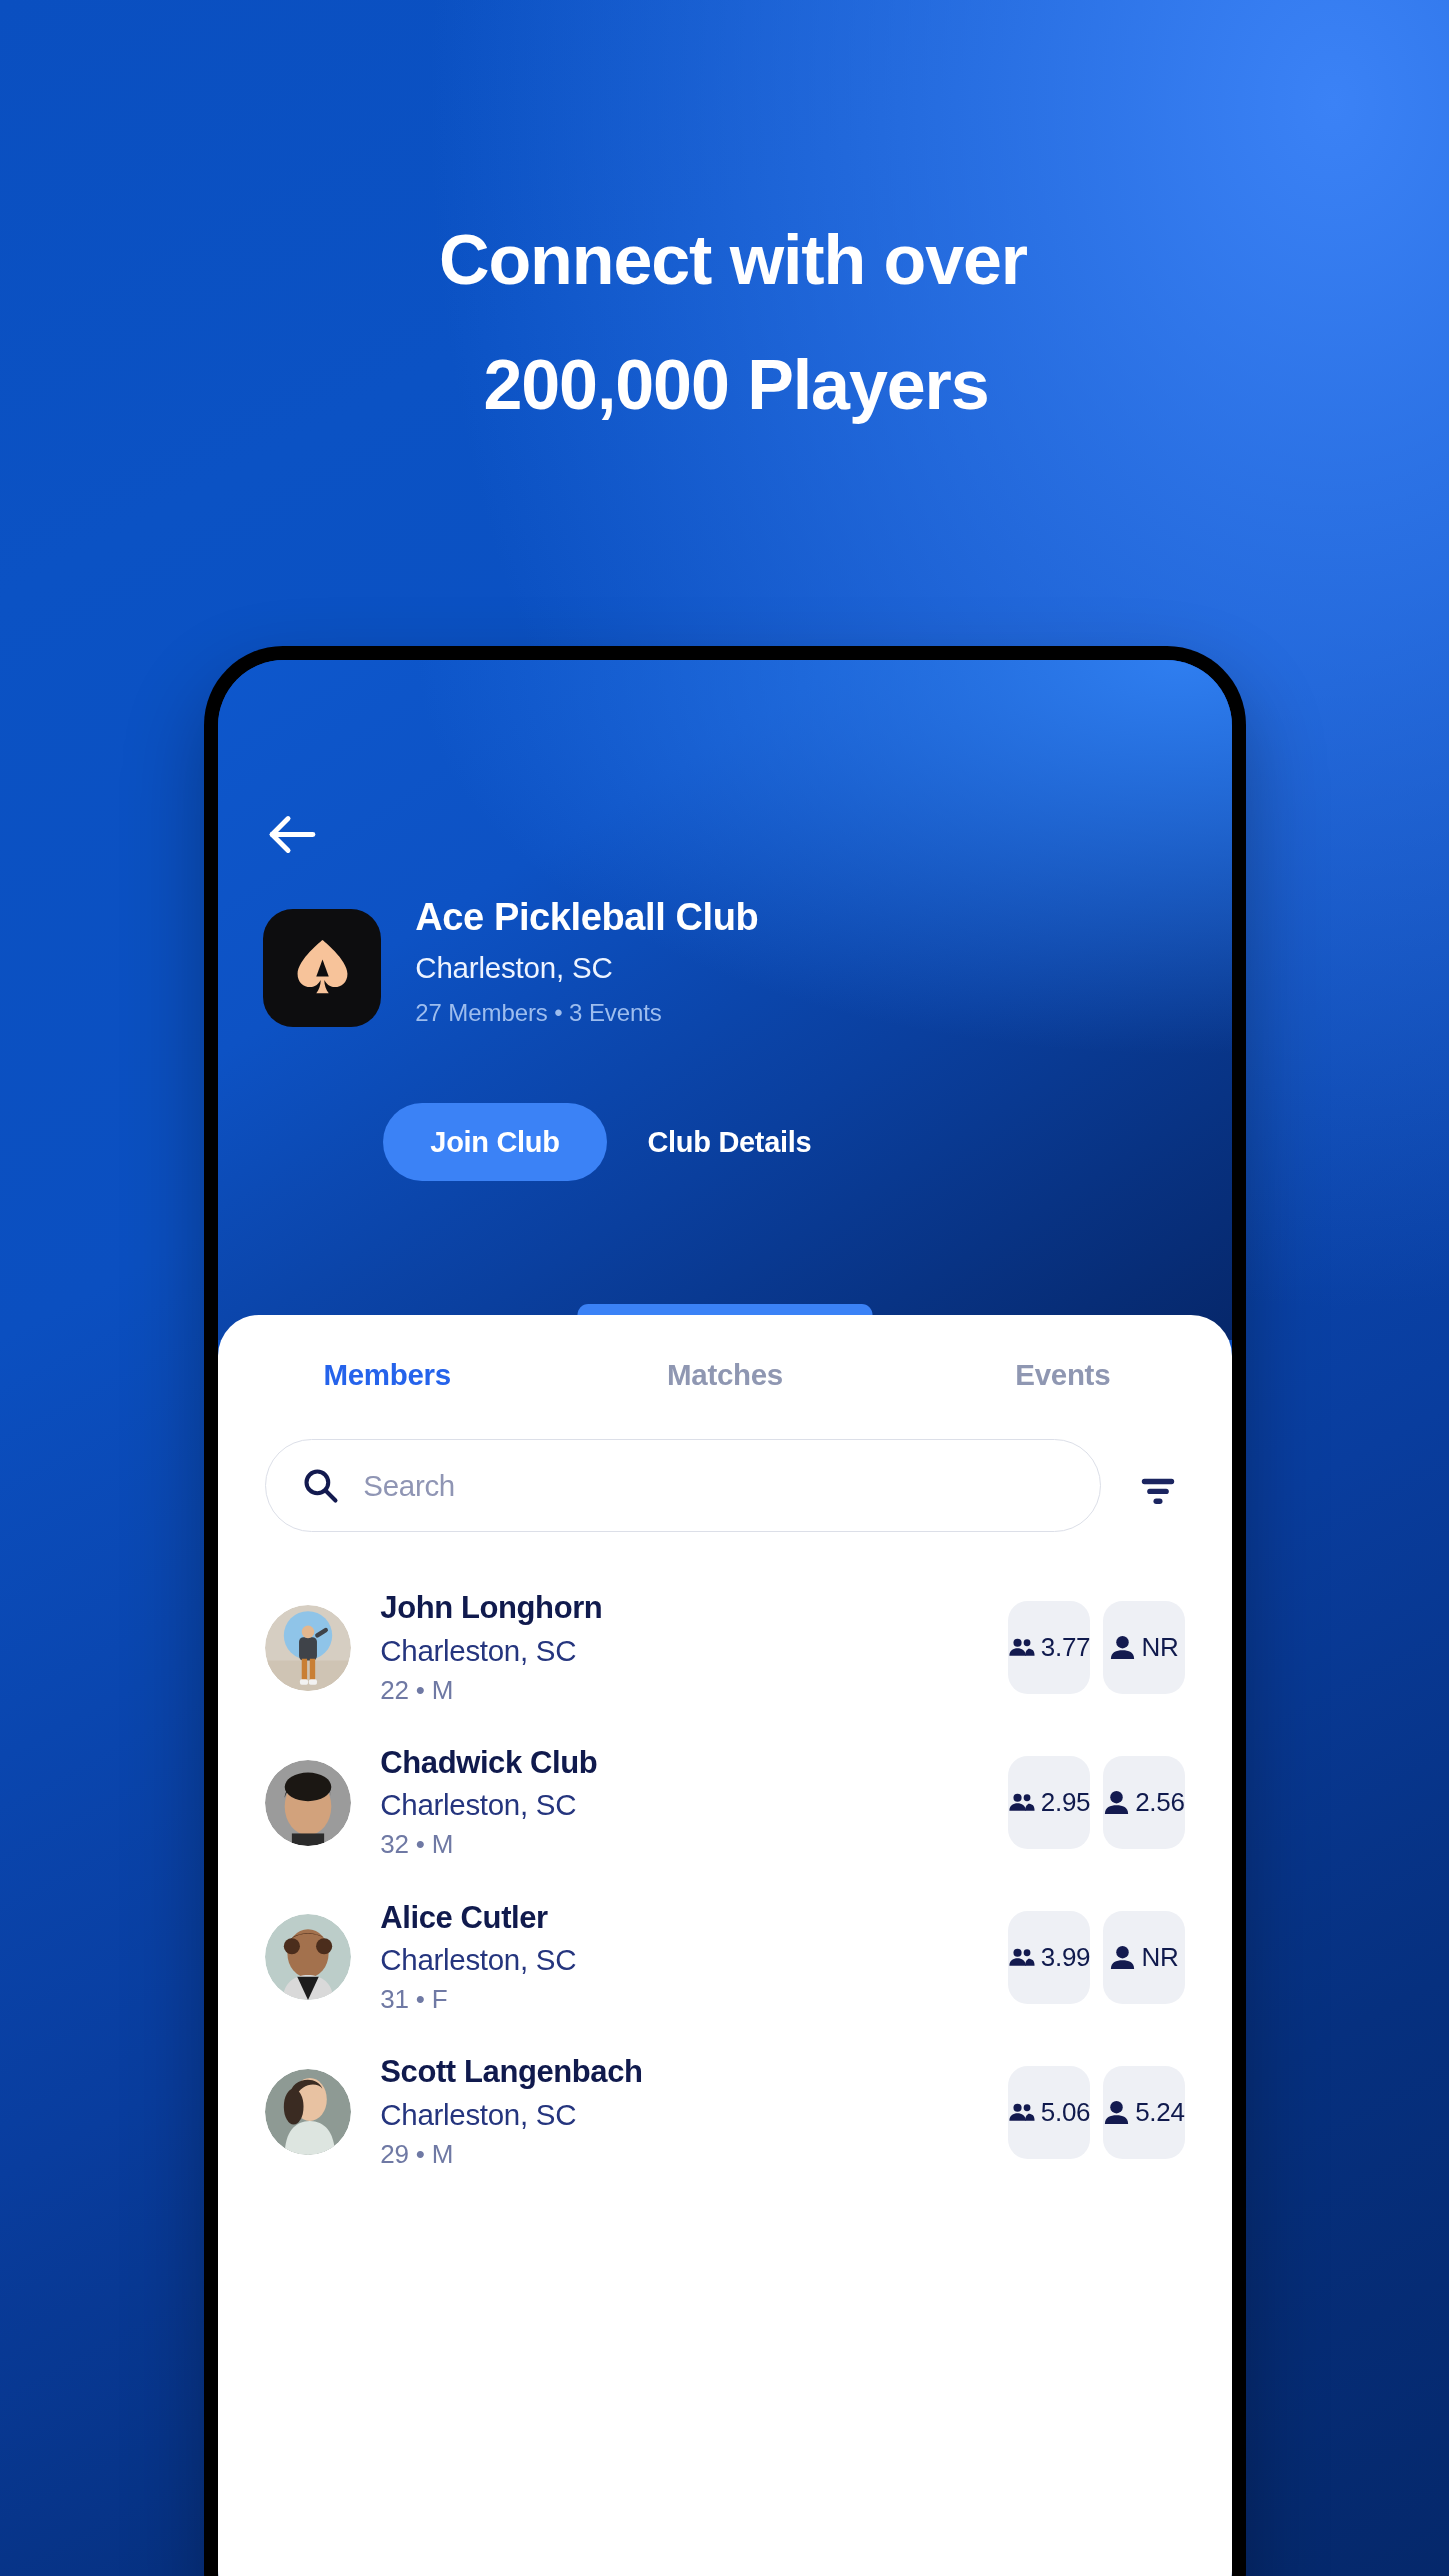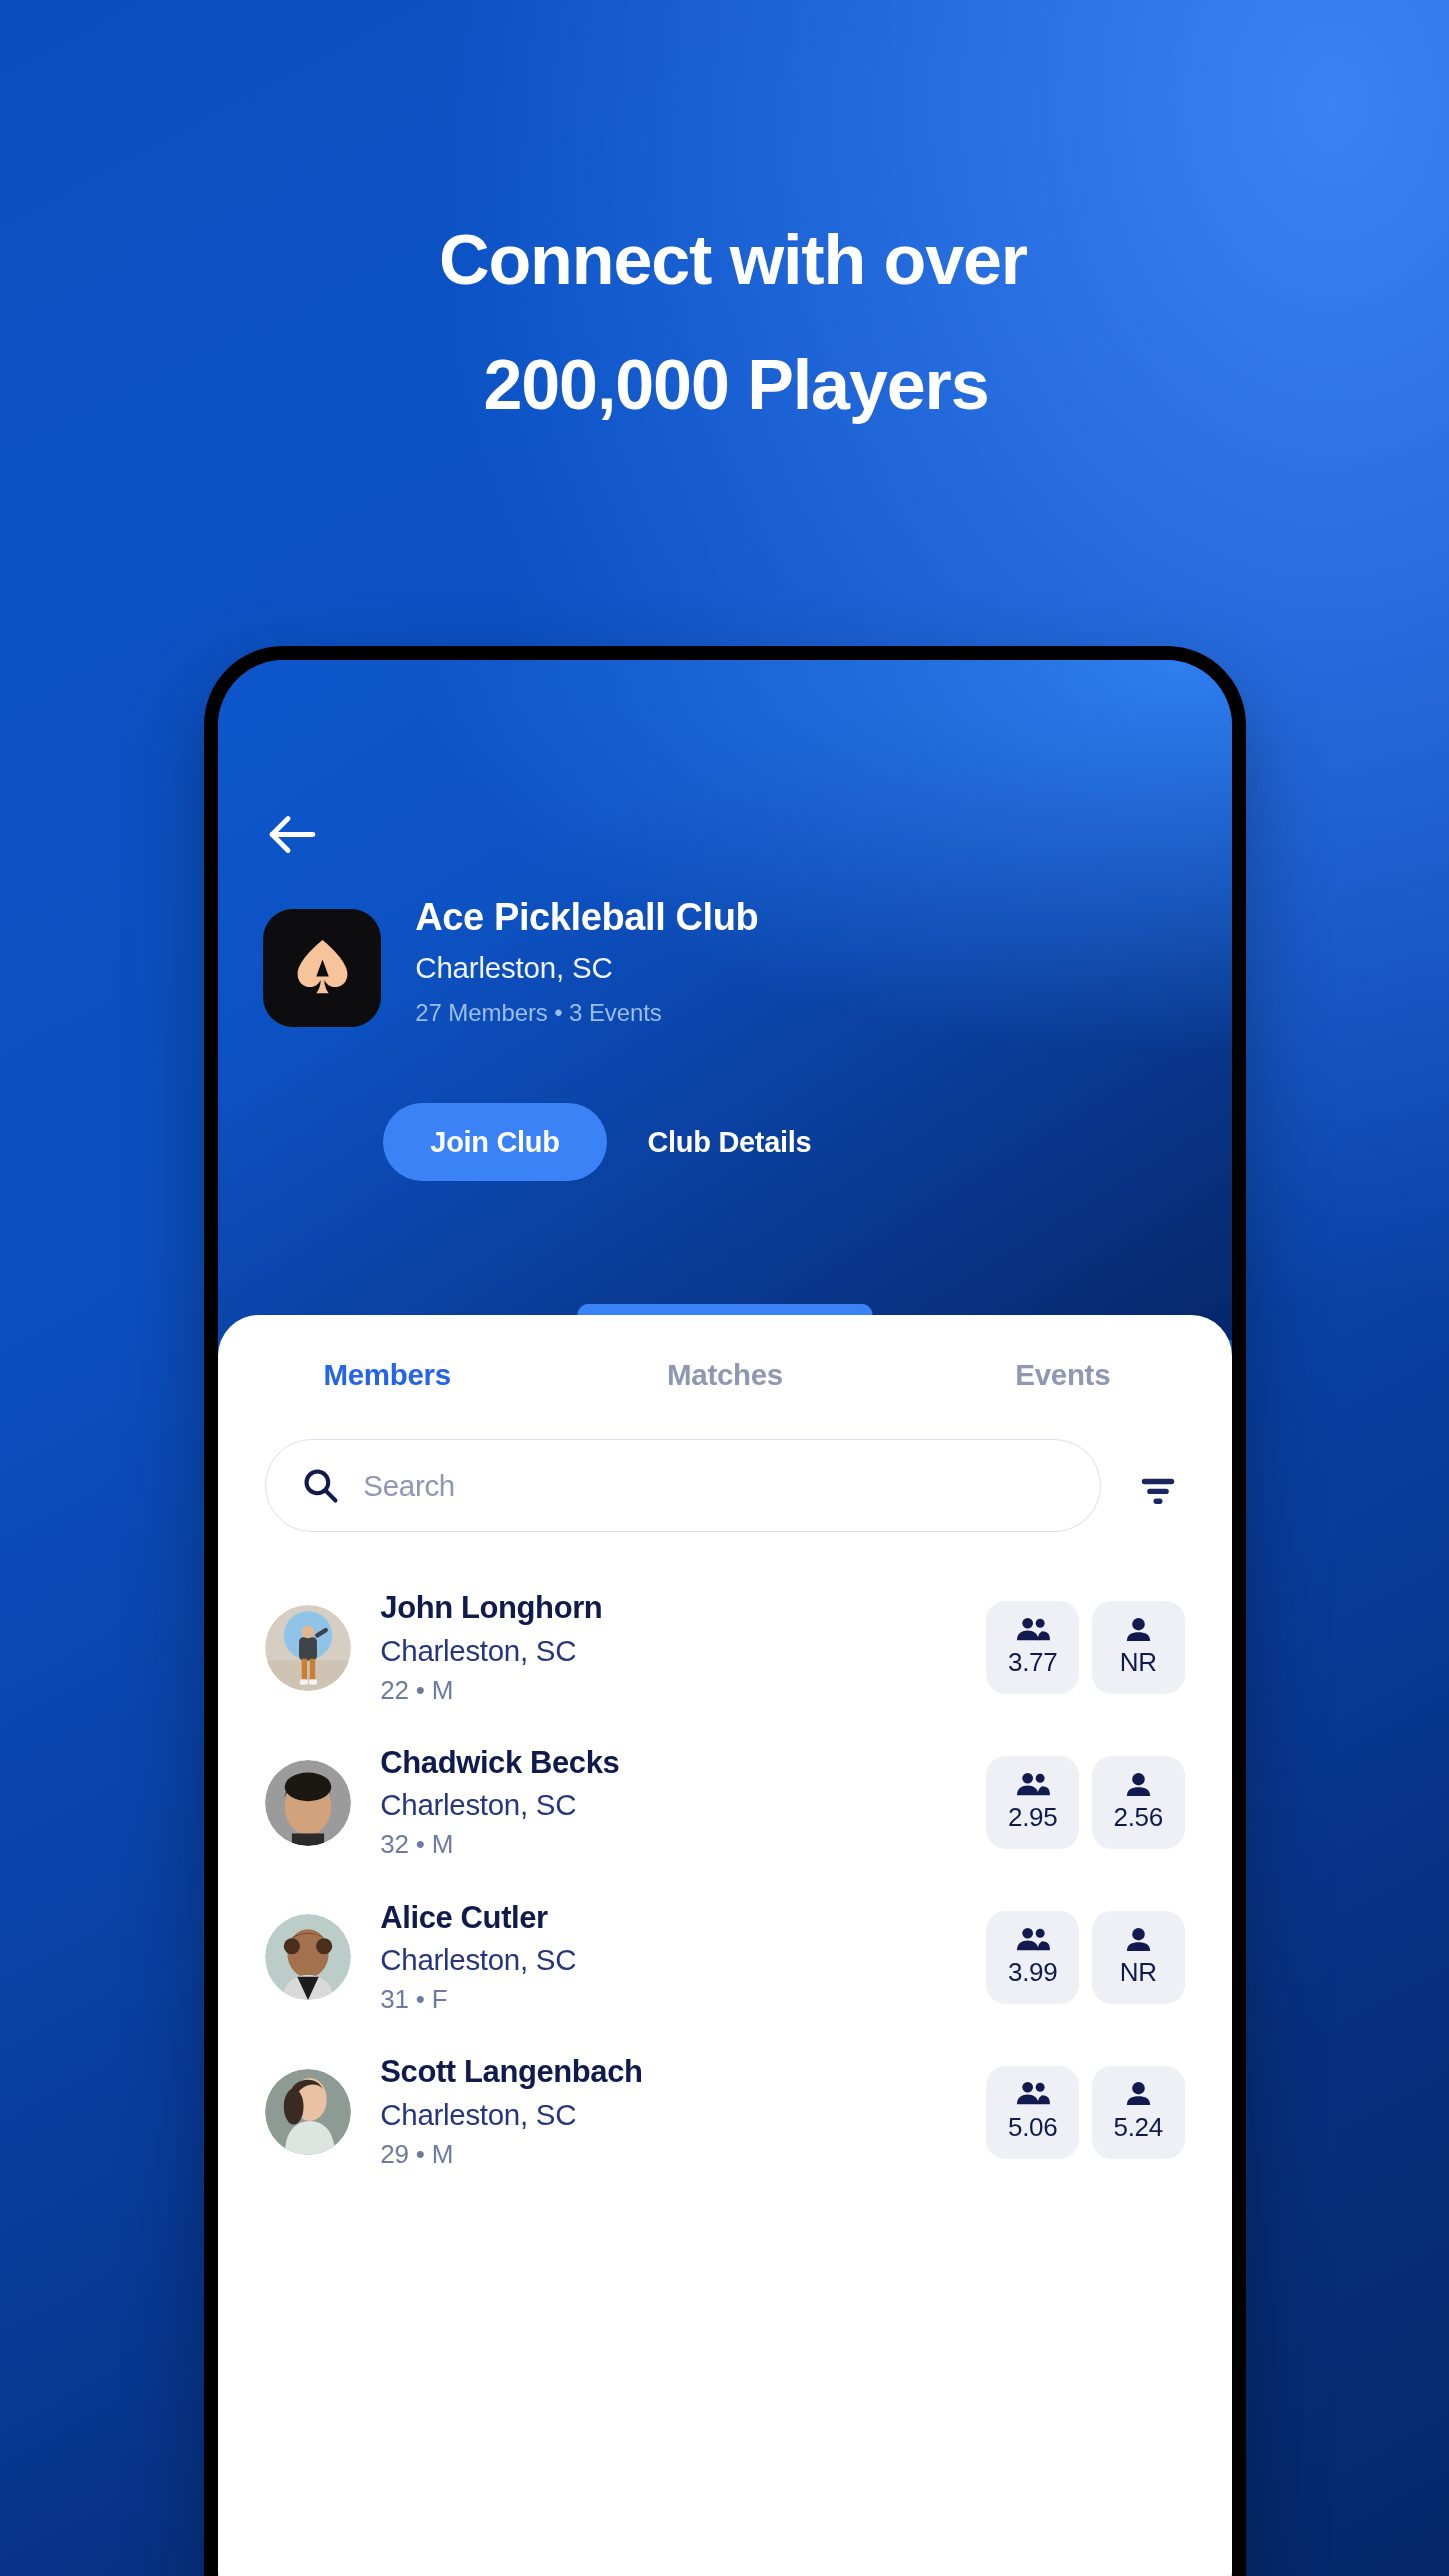--- a/index.html
+++ b/index.html
@@ -160,24 +160,24 @@
   .mloc {
     font-size:29.5px; color:#25357e; margin-top:8px;
     letter-spacing:-0.3px; line-height:1.15;
   }
   .mage {
     font-size:26px; color:#6f79a4; margin-top:8px;
     letter-spacing:-0.2px; line-height:1.15;
   }
   .ratings { display:flex; gap:12.5px; flex:none; }
   .rbadge {
-    width:93px; height:93px;
+    width:82px; height:93px;
     background:#eef0f5;
     border-radius:19.7px;
-    display:flex; flex-direction:column;
+    display:flex; flex-direction:row;
     align-items:center; justify-content:center; gap:5.4px;
   }
   .rval {
     font-size:26px; color:#101a4d; letter-spacing:-0.3px;
   }
 </style>
 </head>
 <body>
 
 <div class="headline">
@@ -305,21 +305,21 @@
               <g clip-path="url(#c2)">
                 <rect width="96" height="96" fill="#9b9b9b"></rect>
                 <ellipse cx="48" cy="52" rx="26" ry="32" fill="#d2a27c"></ellipse>
                 <path d="M22 42 C22 20 74 18 74 42 C74 34 66 26 48 26 C32 26 24 33 22 42 Z" fill="#1b1713"></path>
                 <ellipse cx="48" cy="30" rx="26" ry="16" fill="#1b1713"></ellipse>
                 <rect x="30" y="82" width="36" height="20" fill="#2b2b2b"></rect>
               </g>
             </svg>
           </div>
           <div class="minfo">
-            <div class="mname">Chadwick Becks</div>
+            <div class="mname">Chadwick Club</div>
             <div class="mloc">Charleston, SC</div>
             <div class="mage">32 • M</div>
           </div>
           <div class="ratings">
             <div class="rbadge">
               <svg width="36" height="25" viewBox="0 0 40 28">
                 <circle cx="14" cy="7" r="6" fill="#131a4f"></circle>
                 <circle cx="28" cy="7" r="5" fill="#131a4f"></circle>
                 <path d="M2 26 C2 18 8 15 14 15 C20 15 26 18 26 26 Z" fill="#131a4f"></path>
                 <path d="M25 26 C25 19 30 16 30 16 C36 16 39 19 39 26 Z" fill="#131a4f"></path>

